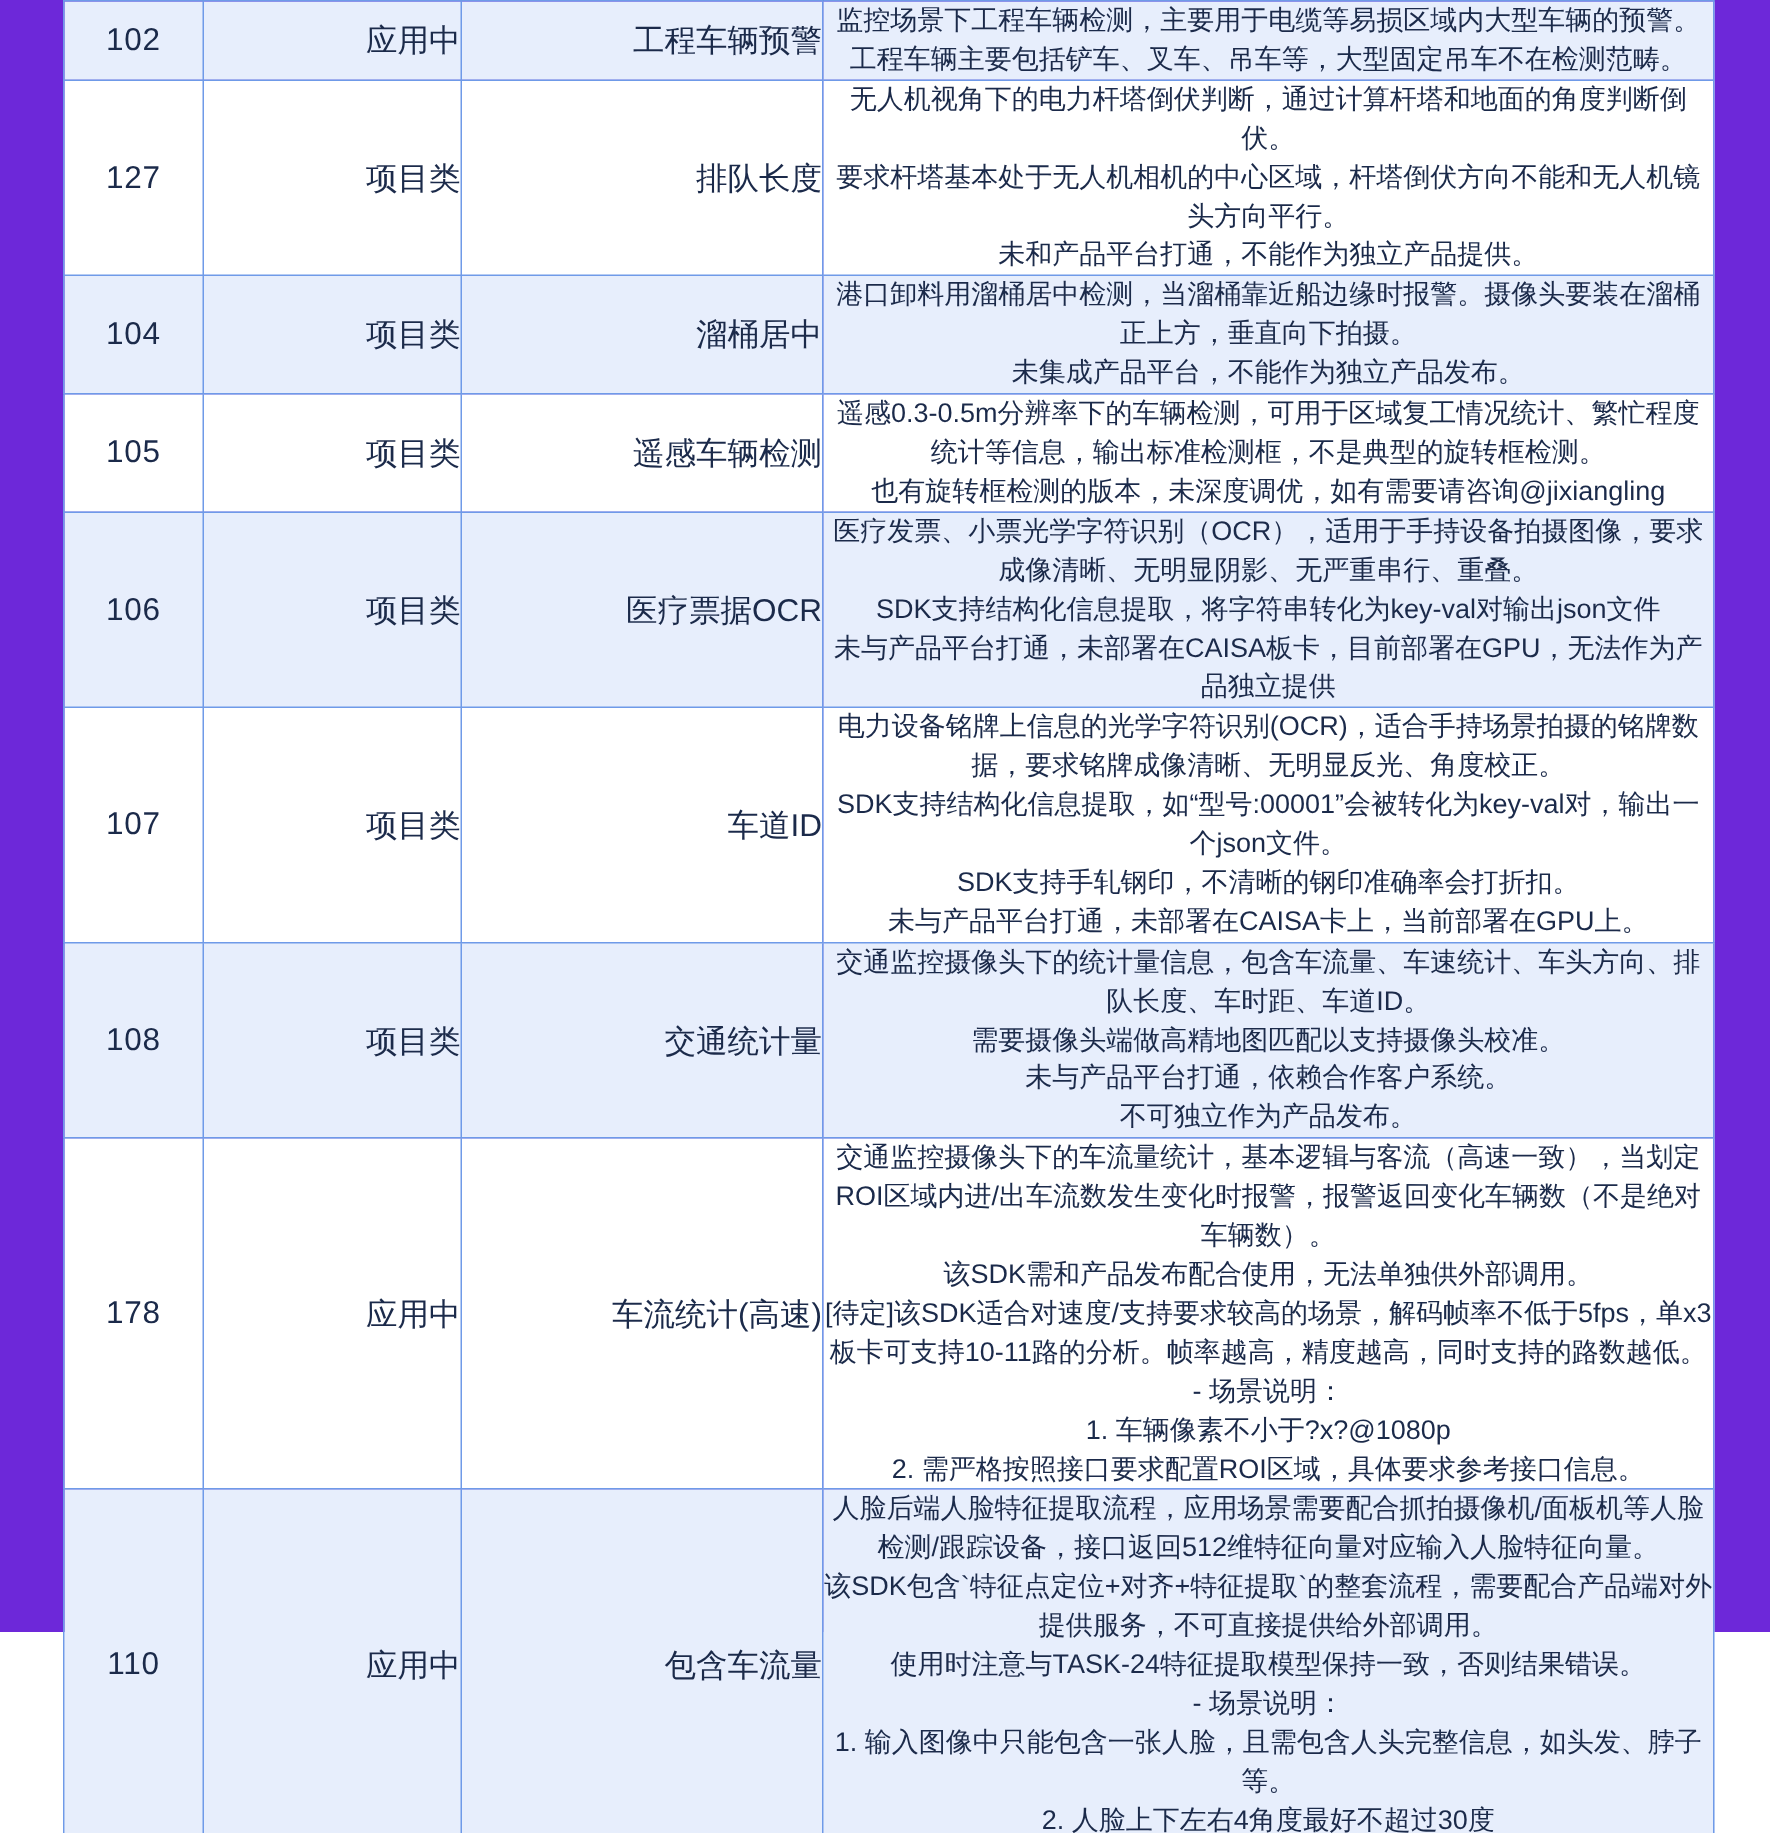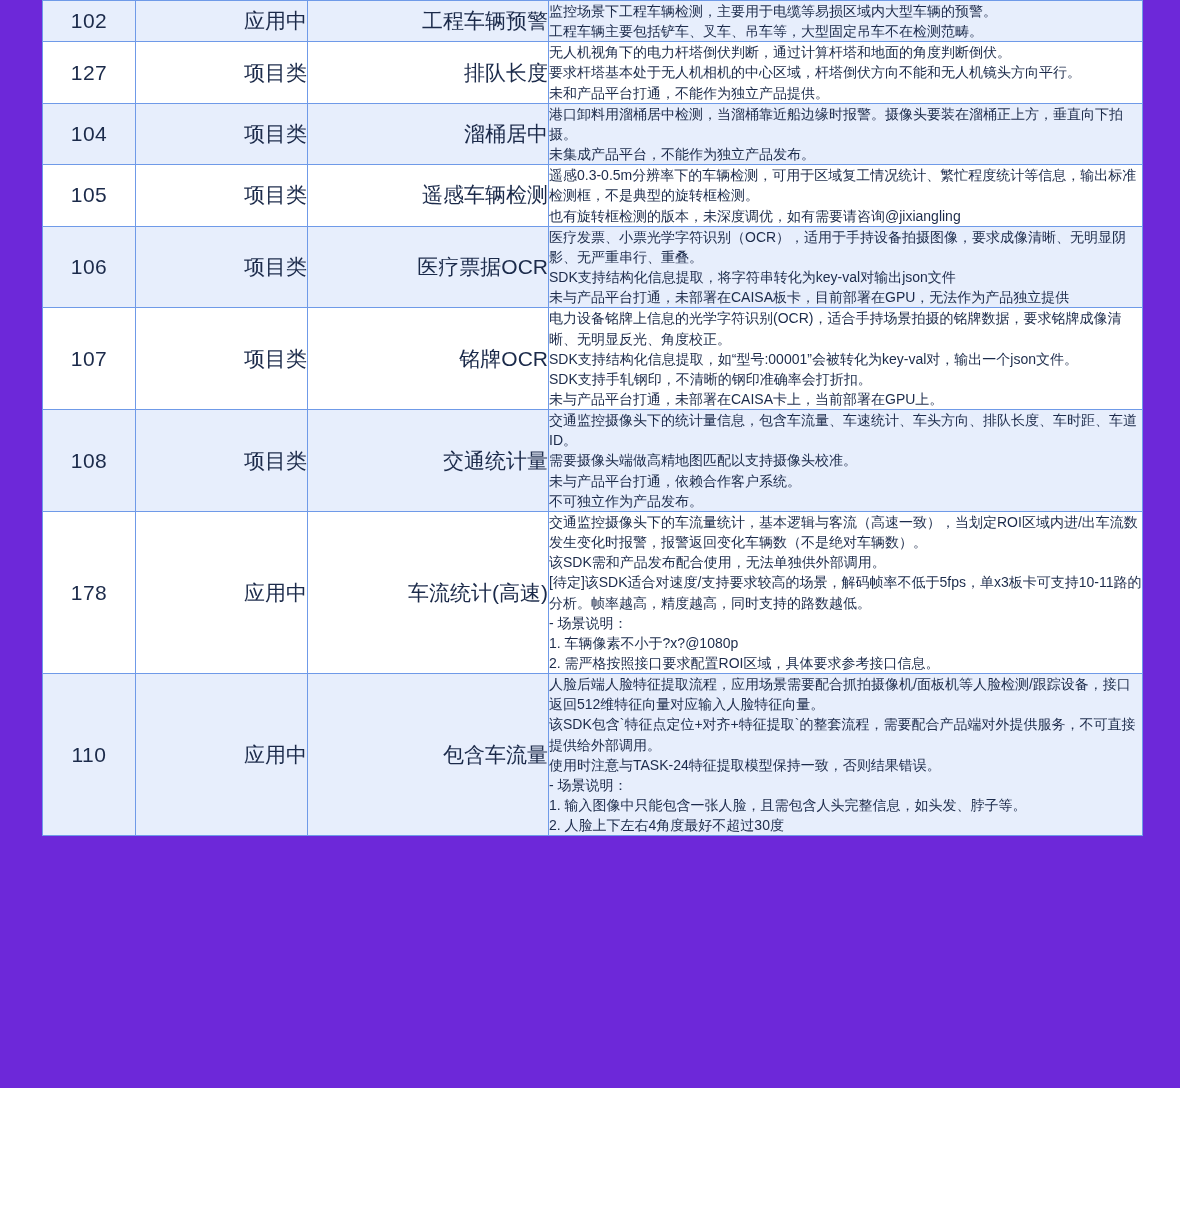--- a/index.html
+++ b/index.html
@@ -60,23 +60,23 @@
     font-size: 21px;
     color: #1b2a4a;
   }
   .cell-name {
     text-align: right;
     padding-left: 14px;
     font-size: 21px;
     color: #1b2a4a;
   }
   .cell-desc {
-    text-align: left;
+    text-align: center;
     padding: 7px 8px 7px 9px;
-    font-size: 14px;
+    font-size: 18px;
     line-height: 1.44;
     color: #1b2a4a;
     vertical-align: top;
     white-space: pre-line;
     word-break: break-word;
   }
 </style>
 <style>table.grid td{border-color:#6f9ae8;background:#ffffff;color:#1b2a4a;}tr.band td{background:#e7eefc;}</style></head>
 <body>
 
@@ -122,21 +122,21 @@
           <td class="cell-id">106</td>
           <td class="cell-cat">项目类</td>
           <td class="cell-name">医疗票据OCR</td>
           <td class="cell-desc">医疗发票、小票光学字符识别（OCR），适用于手持设备拍摄图像，要求成像清晰、无明显阴影、无严重串行、重叠。
 SDK支持结构化信息提取，将字符串转化为key-val对输出json文件
 未与产品平台打通，未部署在CAISA板卡，目前部署在GPU，无法作为产品独立提供</td>
         </tr>
         <tr>
           <td class="cell-id">107</td>
           <td class="cell-cat">项目类</td>
-          <td class="cell-name">铭牌OCR</td>
+          <td class="cell-name">车道ID</td>
           <td class="cell-desc">电力设备铭牌上信息的光学字符识别(OCR)，适合手持场景拍摄的铭牌数据，要求铭牌成像清晰、无明显反光、角度校正。
 SDK支持结构化信息提取，如“型号:00001”会被转化为key-val对，输出一个json文件。
 SDK支持手轧钢印，不清晰的钢印准确率会打折扣。
 未与产品平台打通，未部署在CAISA卡上，当前部署在GPU上。</td>
         </tr>
         <tr class="band">
           <td class="cell-id">108</td>
           <td class="cell-cat">项目类</td>
           <td class="cell-name">交通统计量</td>
           <td class="cell-desc">交通监控摄像头下的统计量信息，包含车流量、车速统计、车头方向、排队长度、车时距、车道ID。

